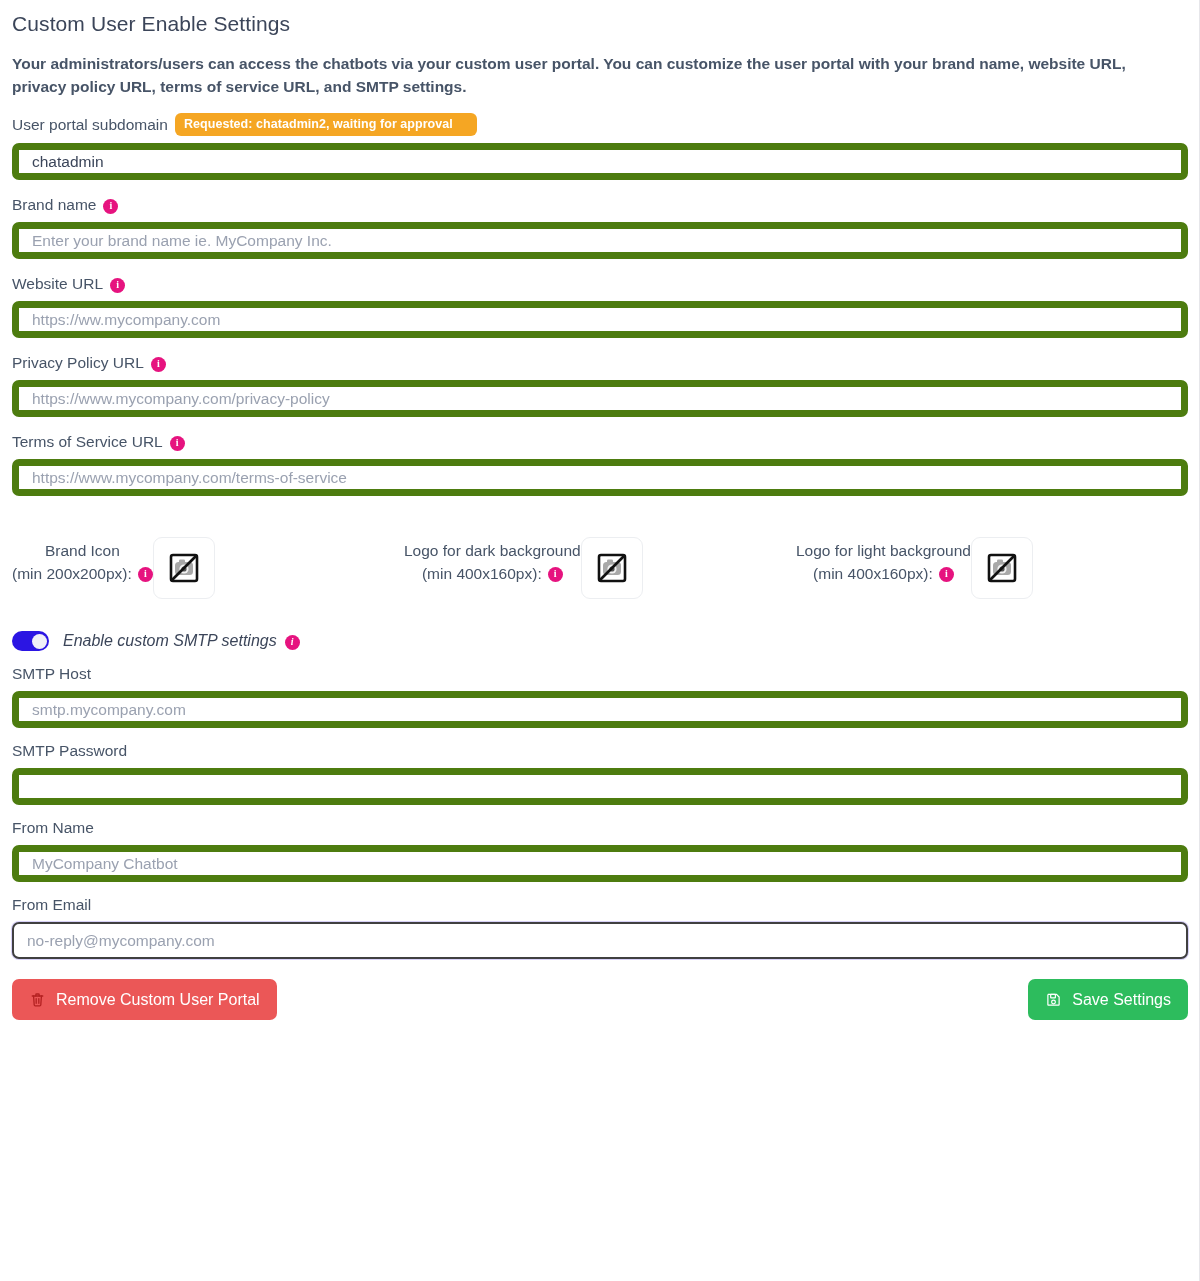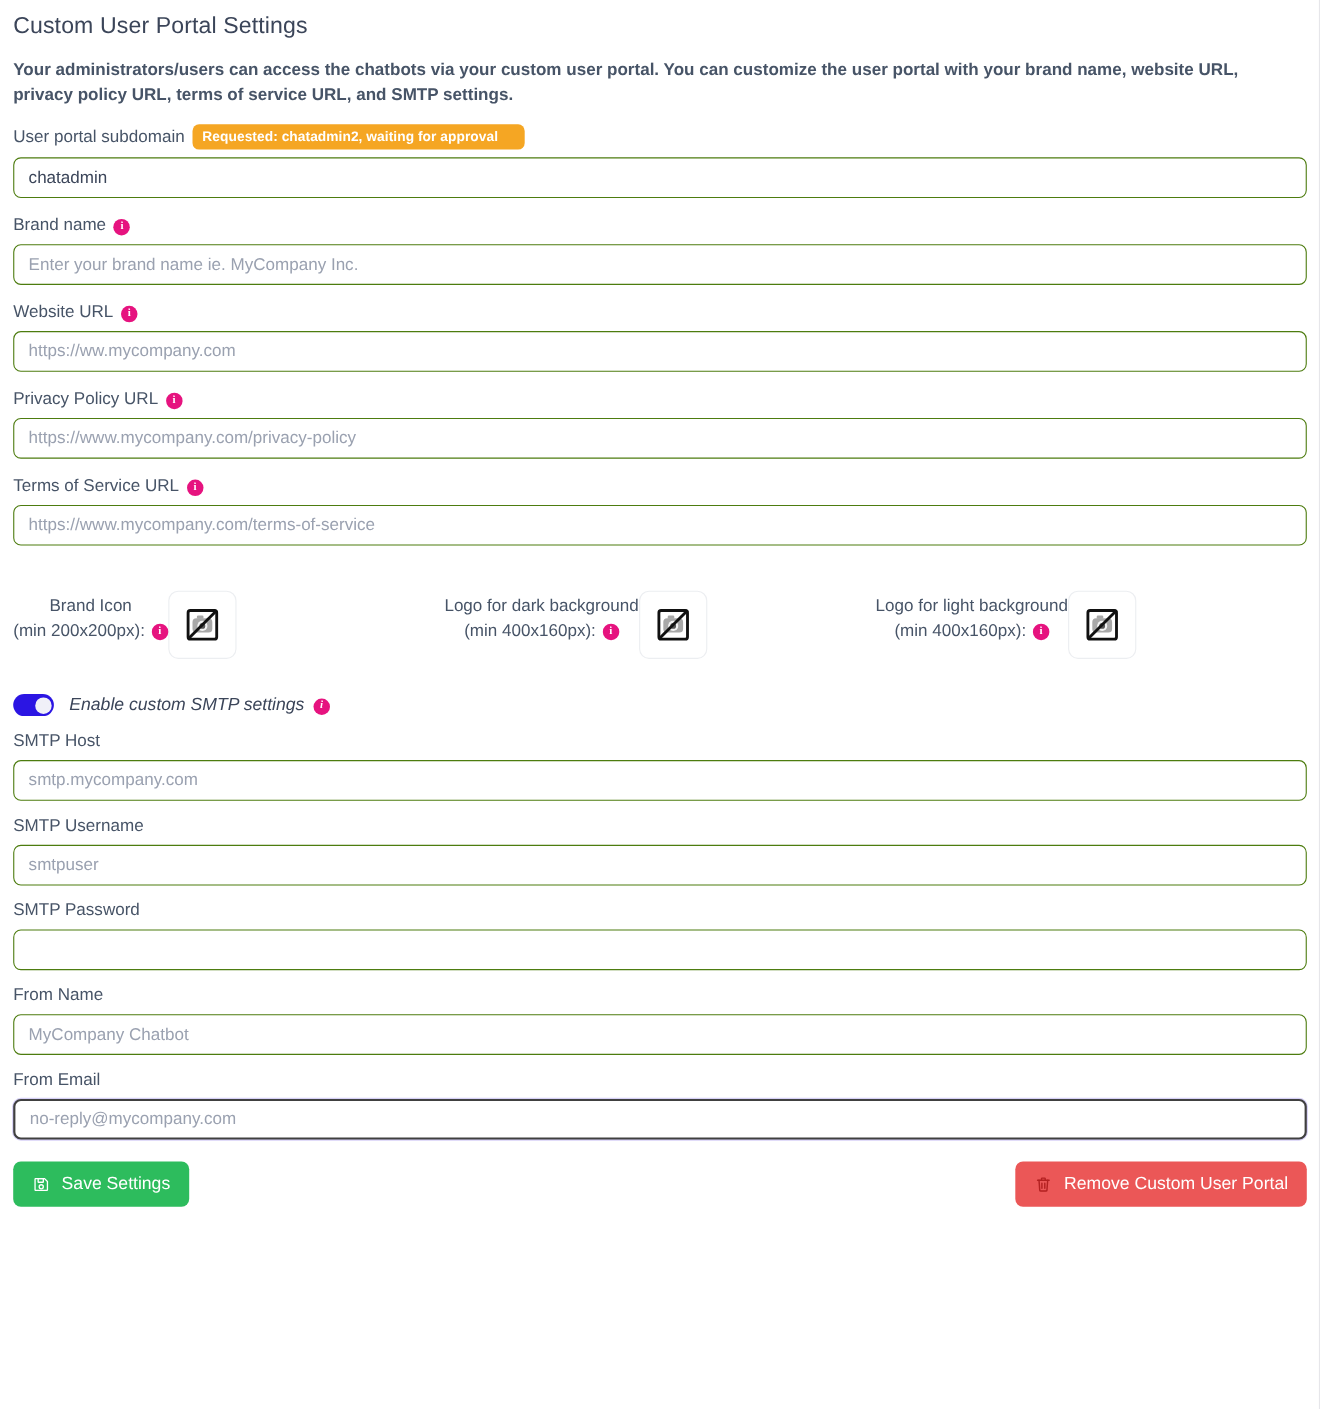--- a/index.html
+++ b/index.html
@@ -98,21 +98,21 @@
     padding: 4px 24px 5px 9px;
     line-height: 14px;
     letter-spacing: 0.05px;
     white-space: nowrap;
   }
 
   input.text-input {
     display: block;
     width: 100%;
     height: 37px;
-    border: 1px solid #4d7c0f;
+    border: 7px solid #4d7c0f;
     border-radius: 7px;
     background: #ffffff;
     font-family: "Liberation Sans", sans-serif;
     font-size: 15.5px;
     color: #3b4559;
     padding: 0 13px;
     outline: none;
   }
   input.text-input::placeholder {
     color: #9aa1b0;
@@ -229,21 +229,21 @@
     width: 17px;
     height: 17px;
   }
   .btn-remove .glyph svg { color: #b32121; }
 </style>
 </head>
 <body>
 
 <div class="page">
 
-  <h1 class="title">Custom User Portal Settings</h1>
+  <h1 class="title">Custom User Enable Settings</h1>
 
   <p class="intro">Your administrators/users can access the chatbots via your custom user portal. You can customize the user portal with your brand name, website URL, privacy policy URL, terms of service URL, and SMTP settings.</p>
 
   <div class="field">
     <div class="label-row">
       <span class="label">User portal subdomain</span>
       <span class="badge">Requested: chatadmin2, waiting for approval</span>
     </div>
     <input class="text-input" type="text" value="chatadmin" style="">
   </div>
@@ -371,66 +371,60 @@
   </div>
 
   <div class="field tight">
     <div class="label-row">
       <span class="label">SMTP Host</span>
     </div>
     <input class="text-input" type="text" placeholder="smtp.mycompany.com" style="">
   </div>
 
 
+
   <div class="field tight">
     <div class="label-row">
-      <span class="label">SMTP Username</span>
-    </div>
-    <input class="text-input" type="text" placeholder="smtpuser" style="">
+      <span class="label">SMTP Password</span>
+    </div>
+    <input class="text-input" type="password" placeholder="" style="">
   </div>
 
   <div class="field tight">
     <div class="label-row">
-      <span class="label">SMTP Password</span>
-    </div>
-    <input class="text-input" type="password" placeholder="" style="">
+      <span class="label">From Name</span>
+    </div>
+    <input class="text-input" type="text" placeholder="MyCompany Chatbot" style="">
   </div>
 
   <div class="field tight">
     <div class="label-row">
-      <span class="label">From Name</span>
-    </div>
-    <input class="text-input" type="text" placeholder="MyCompany Chatbot" style="">
-  </div>
-
-  <div class="field tight">
-    <div class="label-row">
       <span class="label">From Email</span>
     </div>
     <input class="text-input focused" type="text" placeholder="no-reply@mycompany.com" style="">
   </div>
 
   <div class="footer">
-    <button class="btn btn-save">
-      <span class="glyph">
-        <svg width="15" height="15" viewBox="0 0 16 16" fill="none" stroke="#ffffff" stroke-width="1.3">
-          <path d="M2 2.6h9.2L14 5.4V13.4a.6.6 0 0 1-.6.6H2.6a.6.6 0 0 1-.6-.6V3.2a.6.6 0 0 1 .6-.6z"></path>
-          <rect x="5" y="2.6" width="5" height="3.6" rx="0.4"></rect>
-          <circle cx="8" cy="10.6" r="2"></circle>
-        </svg>
-      </span>
-      <span>Save Settings</span>
-    </button>
-
     <button class="btn btn-remove">
       <span class="glyph">
         <svg width="15" height="16" viewBox="0 0 16 17" fill="none" stroke="#b32121" stroke-width="1.4" stroke-linecap="round">
           <path d="M2.4 4.2h11.2"></path>
           <path d="M6.2 4.2V2.8a.7.7 0 0 1 .7-.7h2.2a.7.7 0 0 1 .7.7v1.4"></path>
           <path d="M3.8 4.2l.7 9.6a1 1 0 0 0 1 .9h5a1 1 0 0 0 1-.9l.7-9.6"></path>
           <path d="M6.6 7v5M9.4 7v5"></path>
         </svg>
       </span>
       <span>Remove Custom User Portal</span>
     </button>
+
+    <button class="btn btn-save">
+      <span class="glyph">
+        <svg width="15" height="15" viewBox="0 0 16 16" fill="none" stroke="#ffffff" stroke-width="1.3">
+          <path d="M2 2.6h9.2L14 5.4V13.4a.6.6 0 0 1-.6.6H2.6a.6.6 0 0 1-.6-.6V3.2a.6.6 0 0 1 .6-.6z"></path>
+          <rect x="5" y="2.6" width="5" height="3.6" rx="0.4"></rect>
+          <circle cx="8" cy="10.6" r="2"></circle>
+        </svg>
+      </span>
+      <span>Save Settings</span>
+    </button>
   </div>
 
 </div>
 
 </body></html>

